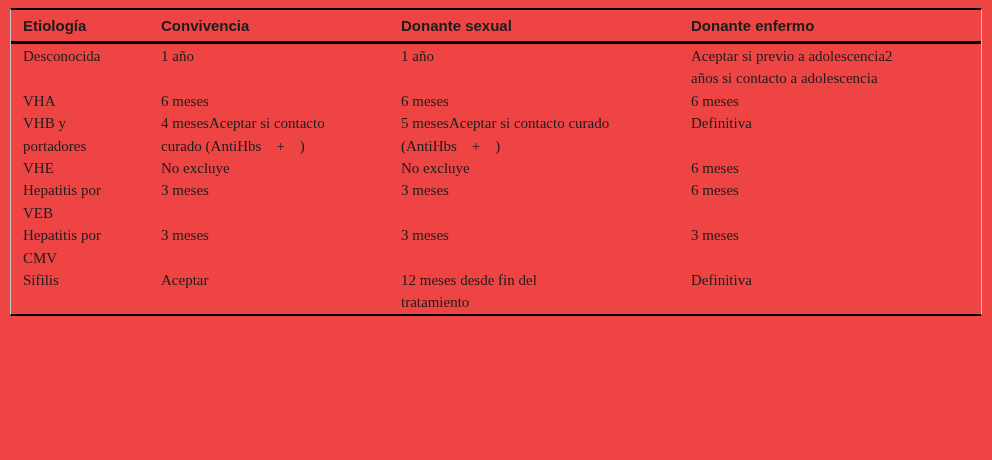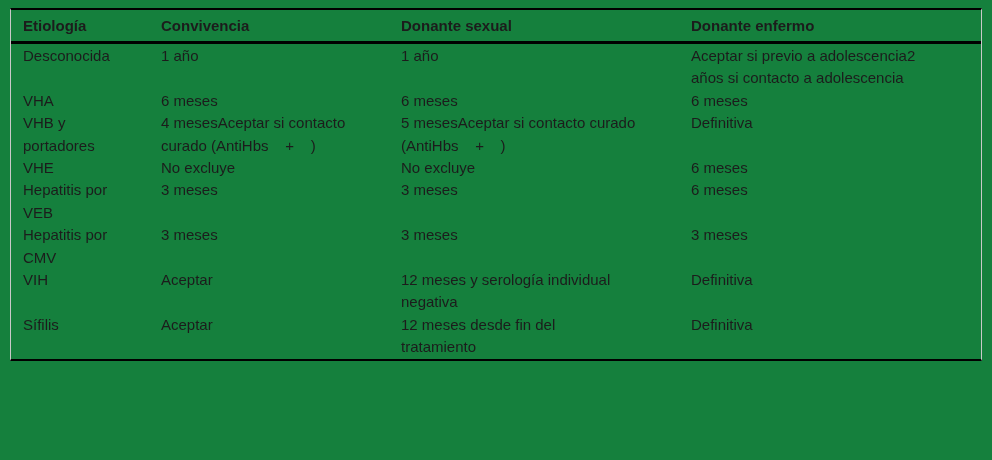--- a/index.html
+++ b/index.html
@@ -5,21 +5,21 @@
   html, body {
     margin: 0;
     padding: 0;
     background: #ffffff;
     font-family: "Liberation Sans", sans-serif;
   }
   .page {
     position: relative;
     width: 992px;
     height: 460px;
-    background: #15803d;
+    background: #ef4444;
     overflow: hidden;
   }
   .table-wrap {
     position: absolute;
     left: 10px;
     top: 8px;
     width: 970px;
     border-top: 2px solid #000000;
     border-bottom: 2px solid #000000;
     border-left: 1px solid #c9c9c9;
@@ -47,20 +47,21 @@
     white-space: nowrap;
     overflow: hidden;
   }
   thead th.first, tbody td.first { padding-left: 12px; }
   tbody td {
     vertical-align: top;
     padding: 0 14px 0 0;
     line-height: 22.4px;
     white-space: pre-wrap;
     overflow: hidden;
+    font-family: Liberation Serif, serif;
   }
   tbody tr.first-row td { padding-top: 1px; }
 </style>
 </head>
 <body>
 
 <div class="page">
   <div class="table-wrap">
     <table class="data-table">
       <colgroup>
@@ -114,27 +115,20 @@
           <td>6 meses</td>
         </tr>
         <tr>
           <td class="first">Hepatitis por
 CMV</td>
           <td>3 meses</td>
           <td>3 meses</td>
           <td>3 meses</td>
         </tr>
         <tr>
-          <td class="first">VIH</td>
-          <td>Aceptar</td>
-          <td>12 meses y serología individual
-negativa</td>
-          <td>Definitiva</td>
-        </tr>
-        <tr>
           <td class="first">Sífilis</td>
           <td>Aceptar</td>
           <td>12 meses desde fin del
 tratamiento</td>
           <td>Definitiva</td>
         </tr>
       </tbody>
     </table>
   </div>
 </div>

